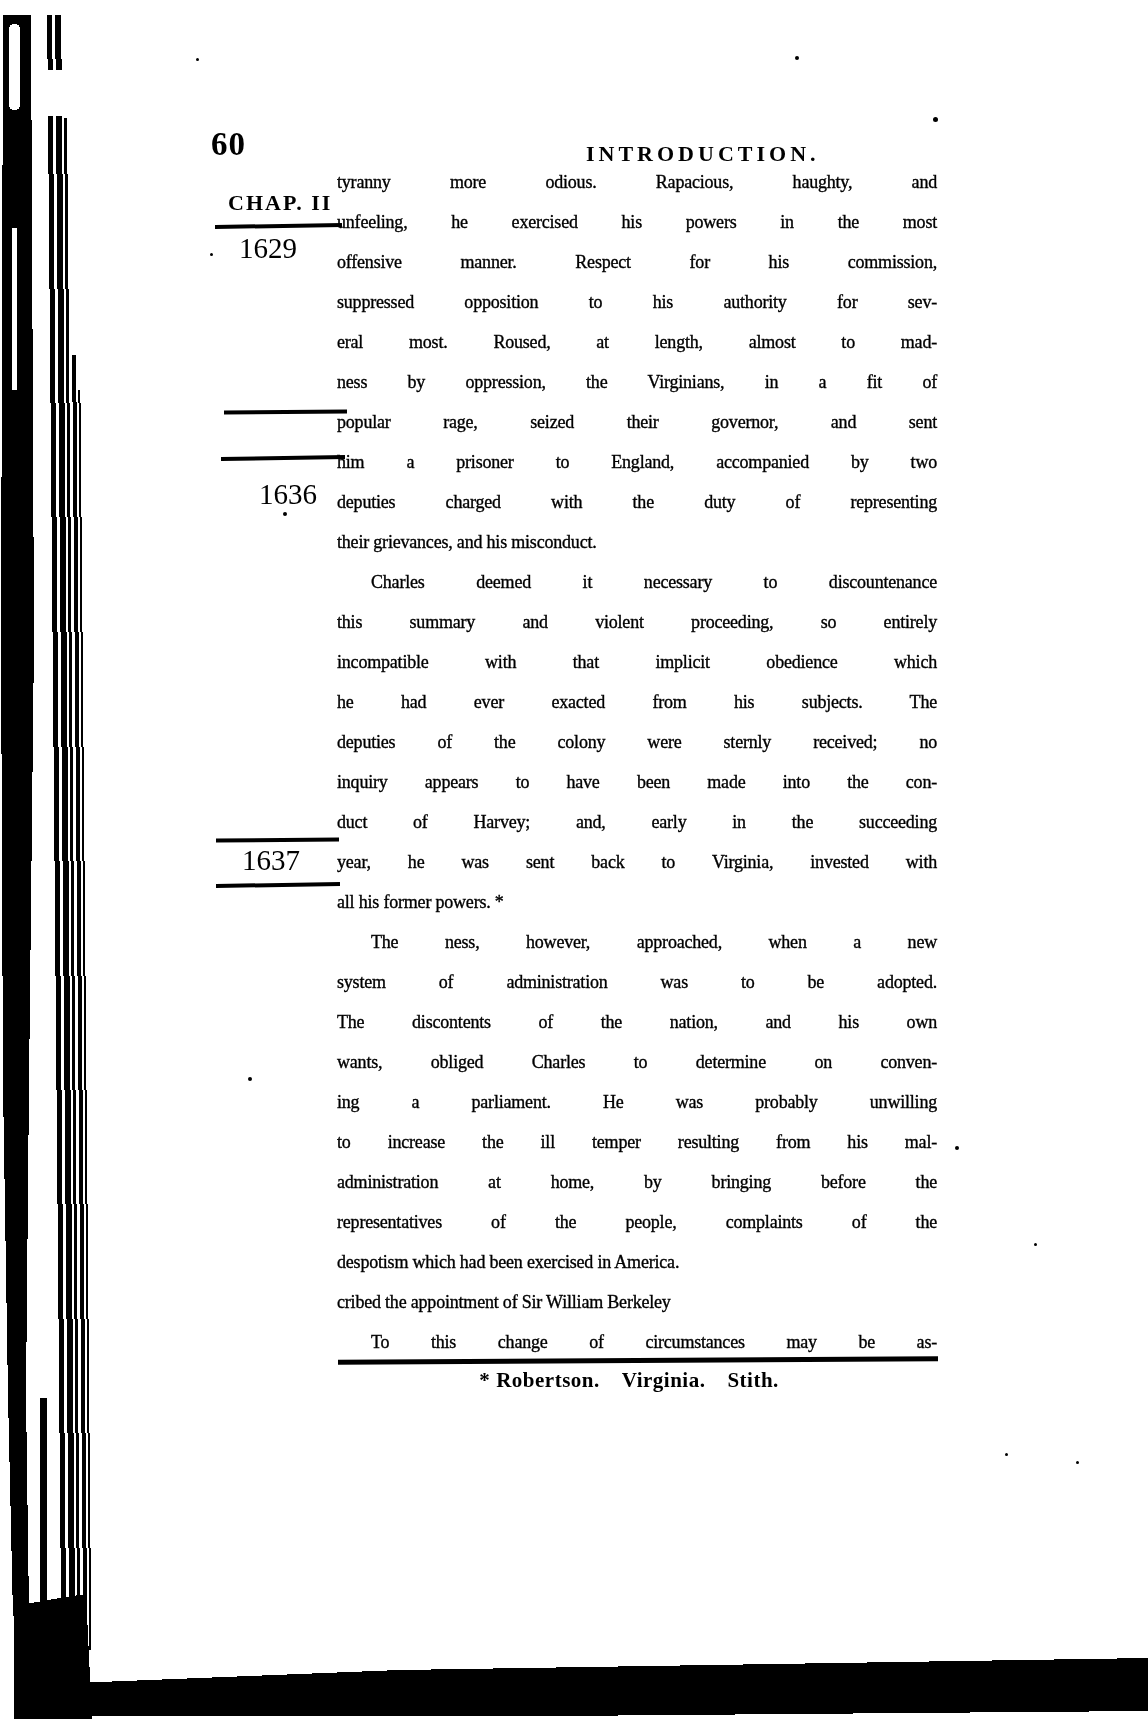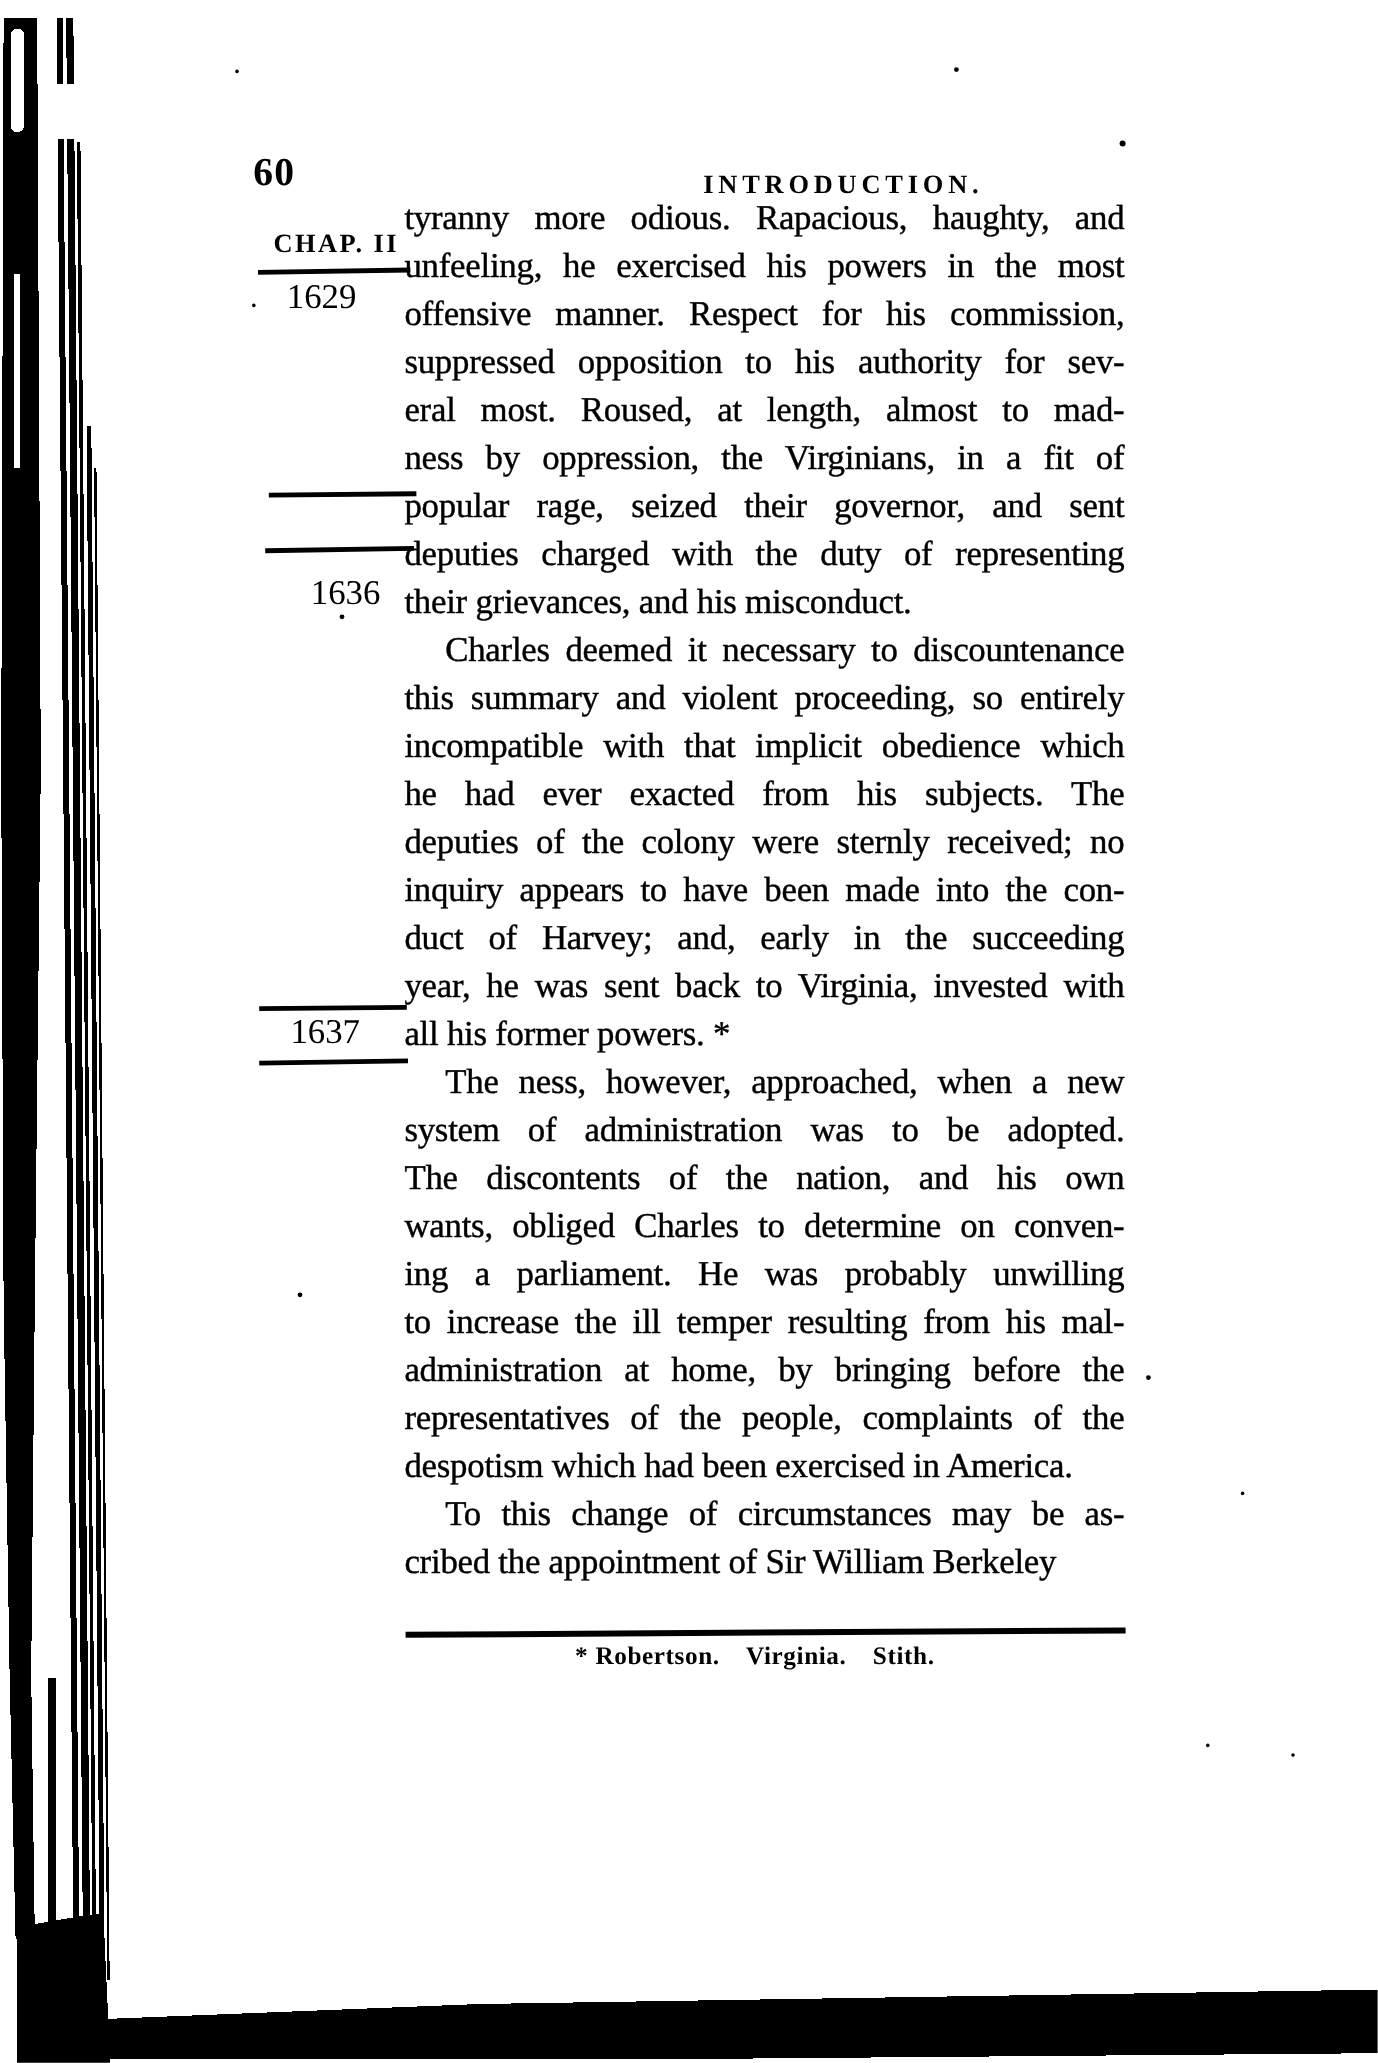--- a/index.html
+++ b/index.html
@@ -27,21 +27,21 @@
   }
   .mnote { position: absolute; white-space: nowrap; }
   .mnote.chapter { font-size: 22px; letter-spacing: 2px; font-weight: bold; }
   .mnote.year { font-size: 29px; }
   .mrule {
     position: absolute; height: 4px; background: #000;
     transform: rotate(-0.7deg);
   }
   .bodycol {
     position: absolute; left: 337px; top: 162px; width: 600px;
-    font-size: 29px; letter-spacing: -0.2px; font-family: Liberation Serif, serif;
+    font-size: 18px; letter-spacing: -0.2px; font-family: Liberation Serif, serif;
     -webkit-text-stroke: 0.35px #000;
   }
   .line { height: 40px; line-height: 40px; }
   .line.j { text-align: justify; text-align-last: justify; }
   .line.ind { text-indent: 34px; }
   .fnrule {
     position: absolute; left: 338px; top: 1358px;
     width: 600px; height: 5px; background: #000;
     transform: rotate(-0.35deg);
   }
@@ -95,42 +95,43 @@
     </div>
 
   <div id="body-col" class="bodycol">
       <div class="line j">tyranny more odious.  Rapacious, haughty, and</div>
       <div class="line j">unfeeling, he exercised his powers in the most</div>
       <div class="line j">offensive manner.  Respect for his commission,</div>
       <div class="line j">suppressed opposition to his authority for sev-</div>
       <div class="line j">eral most.  Roused, at length, almost to mad-</div>
       <div class="line j">ness by oppression, the Virginians, in a fit of</div>
       <div class="line j">popular rage, seized their governor, and sent</div>
+      <div class="line j">him a prisoner to England, accompanied by two</div>
       <div class="line j">deputies charged with the duty of representing</div>
       <div class="line">their grievances, and his misconduct.</div>
       <div class="line j ind">Charles deemed it necessary to discountenance</div>
       <div class="line j">this summary and violent proceeding, so entirely</div>
       <div class="line j">incompatible with that implicit obedience which</div>
       <div class="line j">he had ever exacted from his subjects.  The</div>
       <div class="line j">deputies of the colony were sternly received; no</div>
       <div class="line j">inquiry appears to have been made into the con-</div>
       <div class="line j">duct of Harvey; and, early in the succeeding</div>
       <div class="line j">year, he was sent back to Virginia, invested with</div>
       <div class="line">all his former powers. *</div>
       <div class="line j ind">The ness, however, approached, when a new</div>
       <div class="line j">system of administration was to be adopted.</div>
       <div class="line j">The discontents of the nation, and his own</div>
       <div class="line j">wants, obliged Charles to determine on conven-</div>
       <div class="line j">ing a parliament.  He was probably unwilling</div>
       <div class="line j">to increase the ill temper resulting from his mal-</div>
       <div class="line j">administration at home, by bringing before the</div>
       <div class="line j">representatives of the people, complaints of the</div>
       <div class="line">despotism which had been exercised in America.</div>
+      <div class="line">cribed the appointment of Sir William Berkeley</div>
       <div class="line j ind">To this change of circumstances may be as-</div>
-      <div class="line">cribed the appointment of Sir William Berkeley</div>
     </div>
 
   <div class="fnrule"></div>
   <div class="footnote">
     <span class="fn-marker">*</span><span id="fn-entries"><span class="fn-entry">Robertson.</span><span class="fn-entry">Virginia.</span><span class="fn-entry">Stith.</span></span>
   </div>
 
   <div id="specks">
       <div class="speck" style="left: 795px; top: 56px; width: 4px; height: 4px;"></div>
       <div class="speck" style="left: 933px; top: 117px; width: 5px; height: 5px;"></div>

